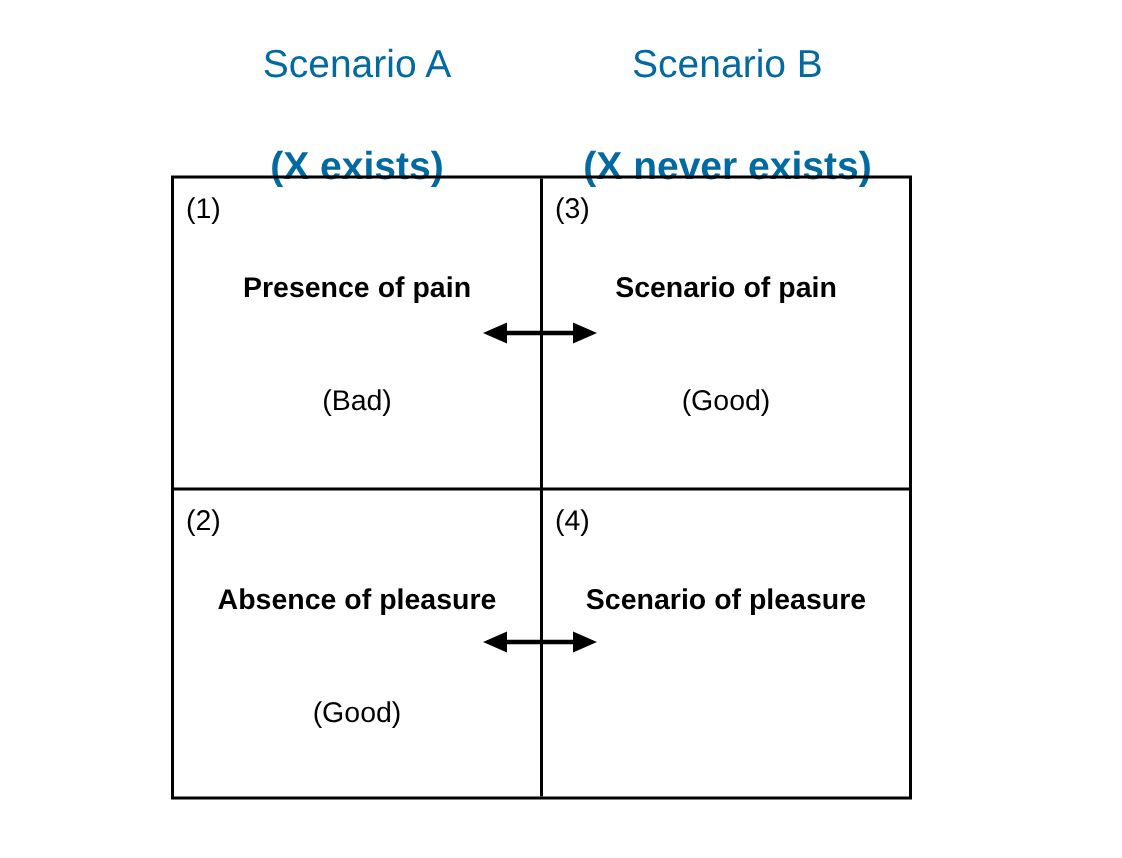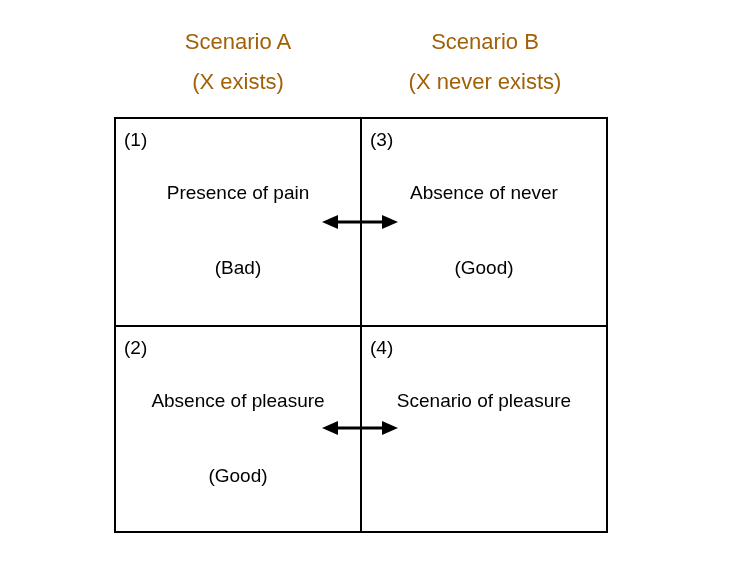--- a/index.html
+++ b/index.html
@@ -21,27 +21,27 @@
     left: 0;
     top: 0;
     width: 748px;
     height: 572px;
   }
 
   
   .col-header {
     position: absolute;
     text-align: center;
-    font-size: 22px;
+    font-size: 26px;
     line-height: 24px;
-    color: #a16207;
+    color: #0369a1;
     white-space: nowrap;
   }
   .col-header .title { display: block; }
-  .col-header .subtitle { display: block; margin-top: 16px; }
+  .col-header .subtitle { display: block; margin-top: 44px; font-weight: bold; }
 
   #header-a { left: 118px; top: 30px; width: 240px; }
   #header-b { left: 365px; top: 30px; width: 240px; }
 
   
   #matrix {
     position: absolute;
     left: 114px;
     top: 117px;
     width: 494px;
@@ -90,21 +90,21 @@
 
   .cell-body {
     position: absolute;
     left: 0;
     top: 62px;
     width: 244px;
     text-align: center;
     font-size: 19px;
     line-height: 24px;
   }
-  .cell-body .main-label { display: block; white-space: nowrap; }
+  .cell-body .main-label { display: block; white-space: nowrap; font-weight: bold; }
   .cell-body .value-label { display: block; margin-top: 51px; white-space: nowrap; }
 
   
   .arrow {
     position: absolute;
     left: 322px;
     width: 76px;
     height: 24px;
   }
   #arrow-pain     { top: 210px; }
@@ -135,21 +135,21 @@
       <span class="cell-number">(1)</span>
       <div class="cell-body">
         <span class="main-label">Presence of pain</span>
         <span class="value-label">(Bad)</span>
       </div>
     </div>
 
     <div class="cell" id="cell-3">
       <span class="cell-number">(3)</span>
       <div class="cell-body">
-        <span class="main-label">Absence of never</span>
+        <span class="main-label">Scenario of pain</span>
         <span class="value-label">(Good)</span>
       </div>
     </div>
 
     <div class="cell" id="cell-2">
       <span class="cell-number">(2)</span>
       <div class="cell-body">
         <span class="main-label">Absence of pleasure</span>
         <span class="value-label">(Good)</span>
       </div>

